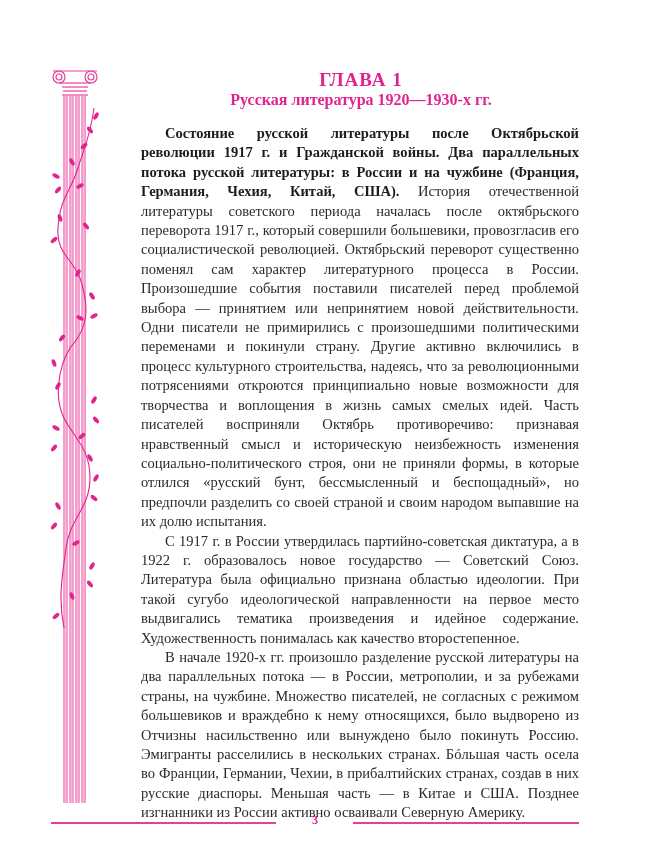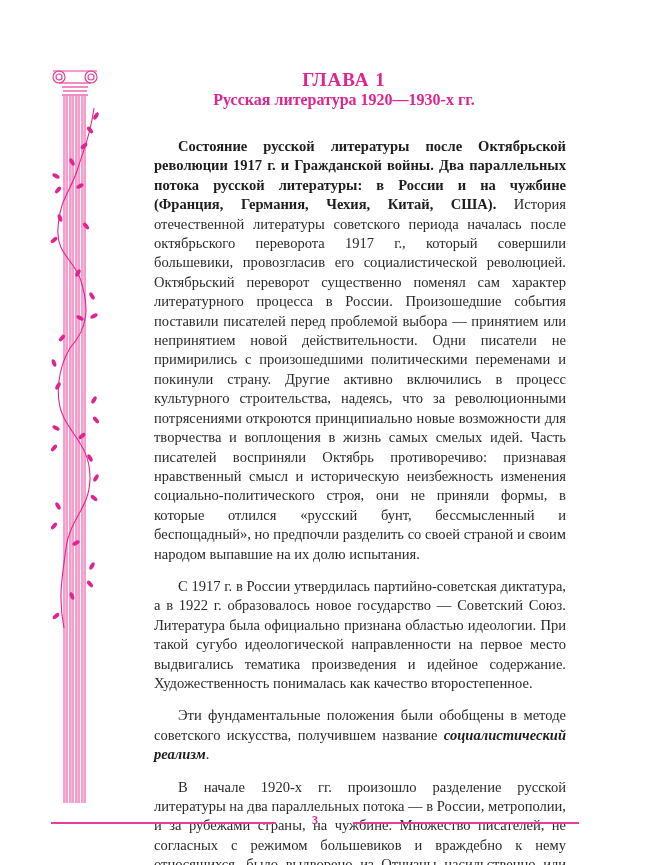--- a/index.html
+++ b/index.html
@@ -1,24 +1,24 @@
 <!DOCTYPE html>
 <html><head>
 <meta charset="utf-8">
 <style>
   html, body { margin:0; padding:0; background:#ffffff; }
   body { width:650px; height:865px; position:relative; overflow:hidden;
          font-family:"Liberation Serif","DejaVu Serif",serif; color:#2a2a2a; }
   .column { position:absolute; left:50px; top:68px; width:50px; height:735px; }
-  .header { position:absolute; left:124px; width:440px; text-align:center; }
+  .header { position:absolute; left:141px; width:440px; text-align:center; }
   .chapter-title { top:69px; font-weight:bold; font-size:19px; color:#e0248f; letter-spacing:1px; }
   .chapter-subtitle { top:91px; font-weight:bold; font-size:16px; color:#e0248f; }
   .content { position:absolute; left:141px; top:124px; width:438px;
              font-size:14.55px; line-height:19.4px; text-align:justify; hyphens:manual; }
-  .content p { margin:13px; text-indent:24px; }
+  .content p { margin:0; text-indent:24px; }
   .content p.first { text-indent:24px; }
   .lead { font-weight:bold; color:#1d1d1d; }
   .term { font-weight:bold; font-style:italic; color:#1d1d1d; }
   .footer-line { position:absolute; top:822px; height:2px; background:#e83e9a; }
   .footer-line.left { left:51px; width:225px; }
   .footer-line.right { left:353px; width:226px; }
   .page-number { position:absolute; top:813px; left:300px; width:30px; text-align:center;
                  font-weight:bold; font-size:12px; color:#e0248f; }
 </style>
 </head>
@@ -93,20 +93,19 @@
     <ellipse cx="6" cy="548" rx="2" ry="4" transform="rotate(50 6 548)"></ellipse>
   </g>
 </svg>
 
 <div class="header chapter-title">ГЛАВА 1</div>
 <div class="header chapter-subtitle">Русская литература 1920—1930-х гг.</div>
 
 <div class="content">
   <p class="first"><span class="lead">Состояние русской литературы после Октябрьской революции 1917 г. и Гражданской войны. Два параллельных потока русской литературы: в России и на чужбине (Франция, Германия, Чехия, Китай, США).</span><span> История отечественной литературы советского периода началась после октябрьского переворота 1917 г., который совершили большевики, провозгласив его социалистической революцией. Октябрьский переворот существенно поменял сам характер литературного процесса в России. Произошедшие события поставили писателей перед проблемой выбора — принятием или непринятием новой действительности. Одни писатели не примирились с произошедшими политическими переменами и покинули страну. Другие активно включились в процесс культурного строительства, надеясь, что за революционными потрясениями откроются принципиально новые возможности для творчества и воплощения в жизнь самых смелых идей. Часть писателей восприняли Октябрь противоречиво: признавая нравственный смысл и историческую неизбежность изменения социально-политического строя, они не приняли формы, в которые отлился «русский бунт, бессмысленный и беспощадный», но предпочли разделить со своей страной и своим народом выпавшие на их долю испытания.</span></p>
   <p>С 1917 г. в России утвердилась партийно-советская диктатура, а в 1922 г. образовалось новое государство — Советский Союз. Литература была официально признана областью идеологии. При такой сугубо идеологической направленности на первое место выдвигались тематика произведения и идейное содержание. Художественность понималась как качество второстепенное.</p>
-  <p><span>Эти фундаментальные положения были обобщены в методе советского искусства, получившем название </span><span class="term">социалистический реализм</span><span>.</span></p>
   <p>В начале 1920-х гг. произошло разделение русской литературы на два параллельных потока — в России, метрополии, и за рубежами страны, на чужбине. Множество писателей, не согласных с режимом большевиков и враждебно к нему относящихся, было выдворено из Отчизны насильственно или вынуждено было покинуть Россию. Эмигранты расселились в нескольких странах. Бóльшая часть осела во Франции, Германии, Чехии, в прибалтийских странах, создав в них русские диаспоры. Меньшая часть — в Китае и США. Позднее изгнанники из России активно осваивали Северную Америку.</p>
 
 </div>
 
 <div class="footer-line left"></div>
 <div class="page-number">3</div>
 <div class="footer-line right"></div>
 
 </body></html>

